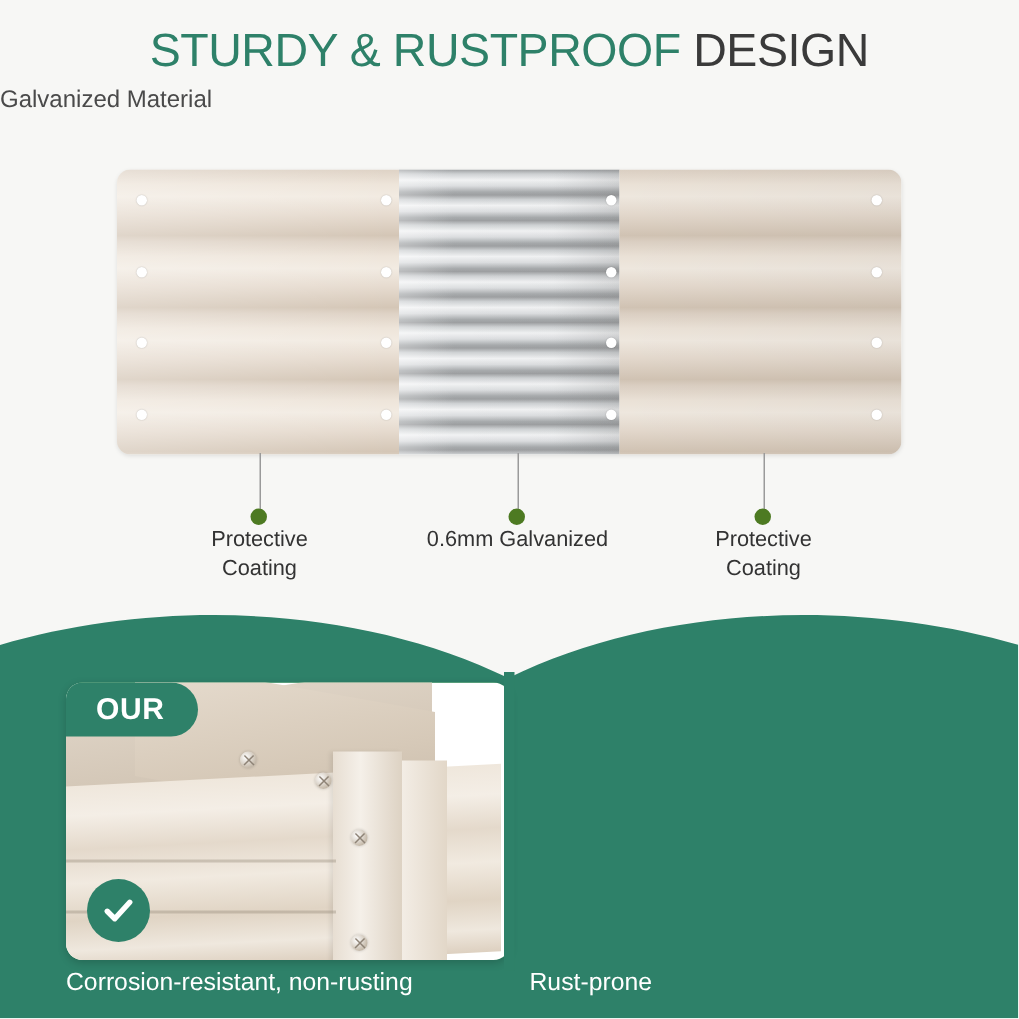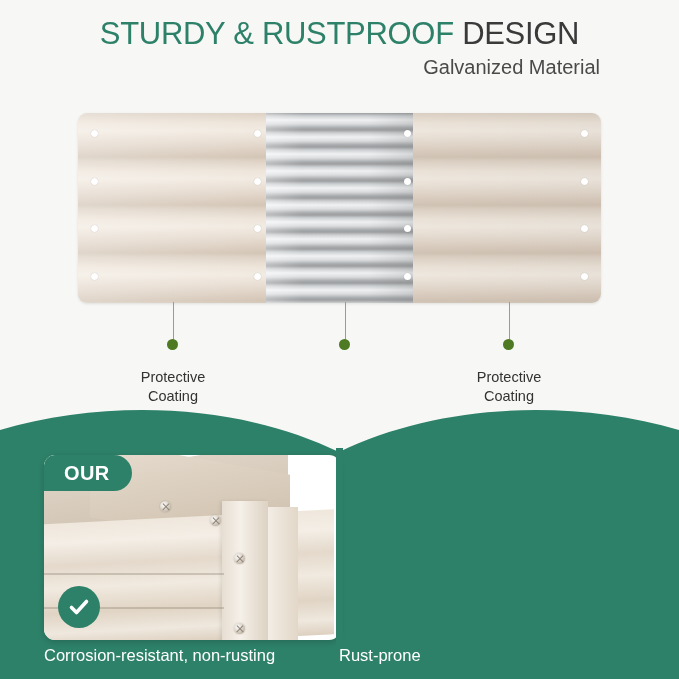--- a/index.html
+++ b/index.html
@@ -43,22 +43,22 @@
     white-space: nowrap;
   }
   .title .t-green { color: #2e8169; }
   .title .t-dark  { color: #3a3a3a; }
 
   .subtitle {
     position: absolute;
     left: 0;
     top: 56px;
     width: 600px;
-    text-align: right;
-    font-size: 20px;
+    text-align: left;
+    font-size: 16px;
     color: #4a4a4a;
     line-height: 22px;
   }
 
   
   .panel-wrap {
     position: absolute;
     left: 78px;
     top: 113px;
     width: 523px;
@@ -141,21 +141,21 @@
   }
   .callout .dot {
     position: absolute;
     left: 94px;
     top: -6px;
     width: 11px; height: 11px;
     border-radius: 50%;
     background: #4d7a22;
   }
   .callout .ctext {
-    margin-top: 23px;
+    margin-top: 6px;
     font-size: 14.5px;
     line-height: 19px;
     color: #333333;
   }
 
   
   .banner {
     position: absolute;
     left: 0;
     top: 400px;
@@ -314,21 +314,21 @@
 
   
   .caption {
     position: absolute;
     top: 246px;
     font-size: 16.5px;
     color: #ffffff;
     white-space: nowrap;
   }
   .caption-our   { left: 44px;  width: 296px; }
-  .caption-other { left: 339px; width: 296px; }
+  .caption-other { left: 353px; width: 296px; }
 </style>
 </head>
 <body>
 
 <div id="root">
 
   <div class="top-section">
 
     <div class="title">
       <span class="t-green">STURDY &amp; RUSTPROOF</span><span class="t-dark">&nbsp;</span><span class="t-dark">DESIGN</span>
@@ -381,20 +381,21 @@
       <div class="ctext">
         <div>Protective</div>
         <div>Coating</div>
       </div>
     </div>
 
     <div class="callout" style="left:245px; top:345px;">
       <div class="leader"></div>
       <div class="dot"></div>
       <div class="ctext">
+        <div>0.6mm Galvanized</div>
       </div>
     </div>
 
     <div class="callout" style="left:409px; top:345px;">
       <div class="leader"></div>
       <div class="dot"></div>
       <div class="ctext">
         <div>Protective</div>
         <div>Coating</div>
       </div>

